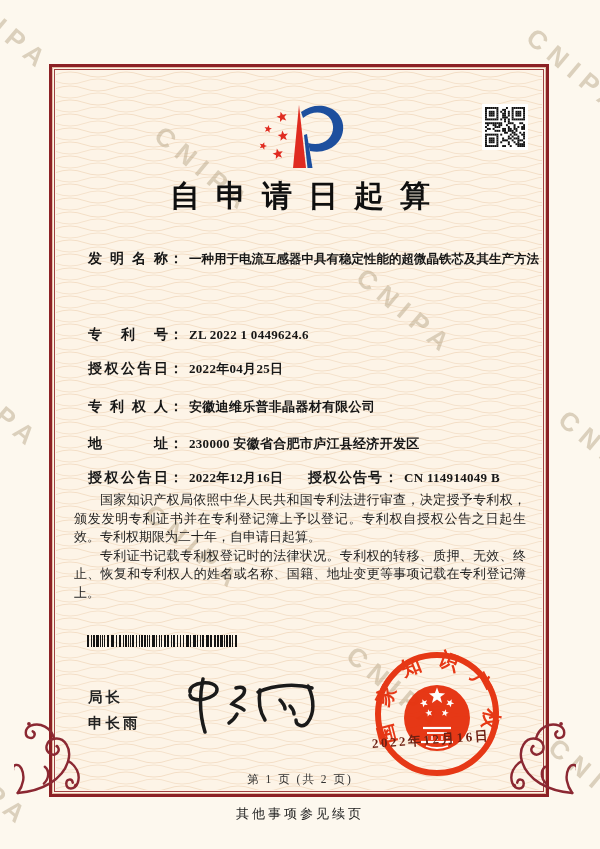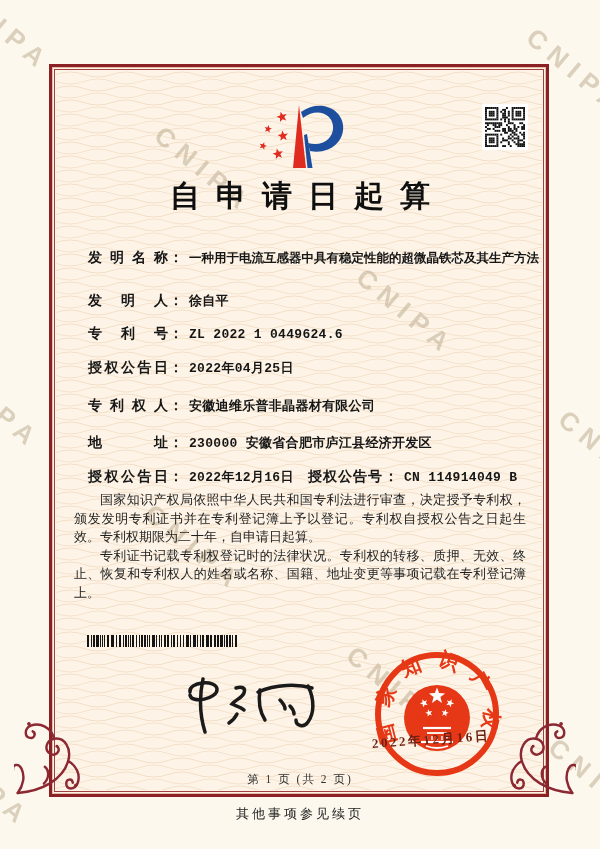--- a/index.html
+++ b/index.html
@@ -23,21 +23,21 @@
   .content{position:absolute;inset:0;z-index:2;}
   .content > *{position:absolute;}
 
   .cert-no{left:78px;top:103px;font-size:13px;letter-spacing:3px;color:#3a3a3a;}
   .logo{left:255px;top:102px;}
   .qr-pad{left:482px;top:104px;width:46px;height:46px;background:#fff;
           display:flex;align-items:center;justify-content:center;}
   .title{left:0;top:176px;width:100%;text-align:center;font-size:30px;font-weight:700;
          letter-spacing:16px;text-indent:16px;color:#0f0f0f;}
 
-  .row{left:88px;white-space:nowrap;font-family:Liberation Mono, monospace;}
+  .row{left:88px;white-space:nowrap;}
   .flabel{display:inline-block;width:80px;font-size:14px;font-weight:700;
           text-align:justify;text-align-last:justify;vertical-align:bottom;}
   .fcolon{font-size:14px;font-weight:700;margin:0 6px 0 1px;}
   .fvalue{font-size:13px;font-weight:700;letter-spacing:.3px;}
   .fvalue.long{font-size:12.5px;letter-spacing:0;}
   .pair2{position:absolute;left:220px;top:0;white-space:nowrap;}
   .flabel2{font-size:14px;font-weight:700;letter-spacing:1px;}
 
   .body-text{left:74px;top:491px;width:452px;font-size:13px;line-height:18.5px;
              text-align:justify;color:#1f1f1f;}
@@ -330,23 +330,20 @@
           <rect x="36.19047619047619" y="38.095238095238095" width="1.9547619047619047" height="1.9547619047619047" fill="#111"></rect>
           <rect x="38.095238095238095" y="38.095238095238095" width="1.9547619047619047" height="1.9547619047619047" fill="#111"></rect>
         </svg>
     </div>
 
     <div class="title">自申请日起算</div>
 
     <div class="row" style="top:249px">
       <span class="flabel">发明名称</span><span class="fcolon">：</span><span class="fvalue long">一种用于电流互感器中具有稳定性能的超微晶铁芯及其生产方法</span>
     </div>
-    <div class="row" style="top:292px">
-      <span class="flabel">发明人</span><span class="fcolon">：</span><span class="fvalue">徐自平</span>
-    </div>
     <div class="row" style="top:325px">
       <span class="flabel">专利号</span><span class="fcolon">：</span><span class="fvalue">ZL 2022 1 0449624.6</span>
     </div>
     <div class="row" style="top:359px">
       <span class="flabel">授权公告日</span><span class="fcolon">：</span><span class="fvalue">2022年04月25日</span>
     </div>
     <div class="row" style="top:397px">
       <span class="flabel">专利权人</span><span class="fcolon">：</span><span class="fvalue">安徽迪维乐普非晶器材有限公司</span>
     </div>
     <div class="row" style="top:434px">
@@ -458,20 +455,24 @@
         <i class="bar" style="width: 2px;"></i>
         <i class="gap" style="width: 1px;"></i>
         <i class="bar" style="width: 2px;"></i>
         <i class="gap" style="width: 1px;"></i>
         <i class="bar" style="width: 1px;"></i>
         <i class="gap" style="width: 2px;"></i>
         <i class="bar" style="width: 2px;"></i>
         <i class="gap" style="width: 2px;"></i>
       </div>
 
+    <div class="director">
+      <div>局长</div>
+      <div>申长雨</div>
+    </div>
 
     <svg class="signature" width="140" height="58" viewBox="0 0 140 58" fill="none" stroke="#1a1a1a" stroke-width="3.5" stroke-linecap="round">
       <path d="M23,3 C19,22 20,40 25,56"></path>
       <path d="M10,16 C8,6 36,3 37,13 C38,23 11,28 10,19"></path>
       <path d="M56,12 C62,10 66,12 64,17 C62,22 55,24 52,28 C56,30 61,31 64,34"></path>
       <path d="M57,38 C55,42 52,45 49,47"></path>
       <path d="M80,14 C78,26 80,36 85,44"></path>
       <path d="M78,16 C96,8 118,8 132,12"></path>
       <path d="M128,10 C135,24 134,38 128,46 C124,52 116,50 116,44"></path>
       <path d="M100,24 c3,3 5,6 5,9"></path>

